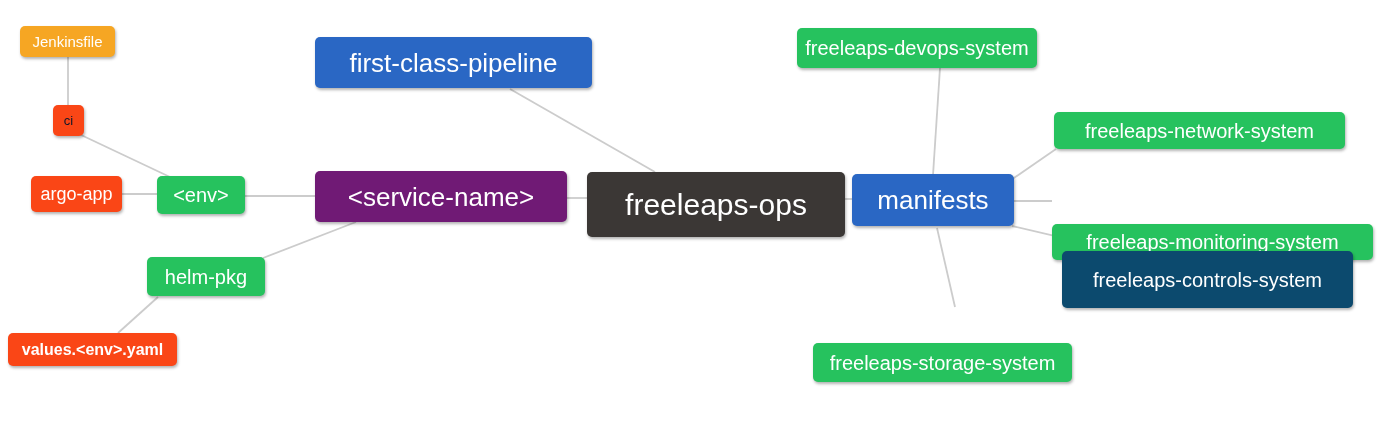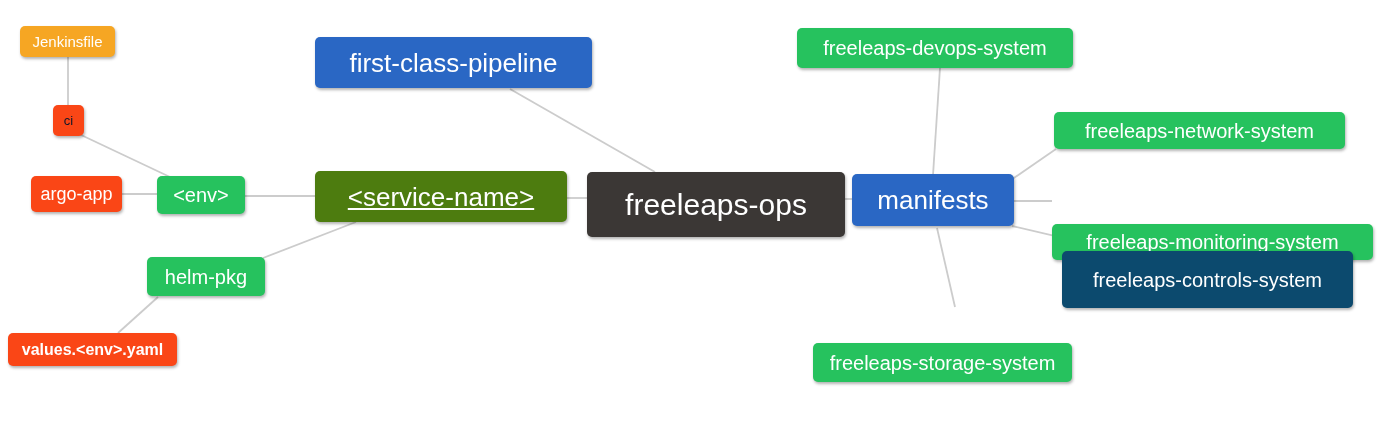--- a/index.html
+++ b/index.html
@@ -62,22 +62,22 @@
       <line x1="937" y1="228" x2="955" y2="307" stroke="#CCCCCC" stroke-width="1.8"></line>
     </svg>
   <div class="node-layer">
       <div class="node" style="left: 20px; top: 26px; width: 95px; height: 31px; background: rgb(246, 166, 35); color: rgb(255, 255, 255); font-size: 15px;">Jenkinsfile</div>
       <div class="node" style="left: 53px; top: 105px; width: 31px; height: 31px; background: rgb(250, 70, 22); color: #0f172a; font-size: 13px;">ci</div>
       <div class="node" style="left: 31px; top: 176px; width: 91px; height: 36px; background: rgb(250, 70, 22); color: rgb(255, 255, 255); font-size: 18px;">argo-app</div>
       <div class="node" style="left: 157px; top: 176px; width: 88px; height: 38px; background: rgb(38, 194, 94); color: rgb(255, 255, 255); font-size: 20px;">&lt;env&gt;</div>
       <div class="node" style="left: 147px; top: 257px; width: 118px; height: 39px; background: rgb(38, 194, 94); color: rgb(255, 255, 255); font-size: 20px;">helm-pkg</div>
       <div class="node" style="left: 8px; top: 333px; width: 169px; height: 33px; background: rgb(250, 70, 22); color: rgb(255, 255, 255); font-size: 16px; font-weight: bold;">values.&lt;env&gt;.yaml</div>
       <div class="node" style="left: 315px; top: 37px; width: 277px; height: 51px; background: rgb(42, 103, 196); color: rgb(255, 255, 255); font-size: 26px;">first-class-pipeline</div>
-      <div class="node" style="left: 315px; top: 171px; width: 252px; height: 51px; background: #4d7c0f; color: rgb(255, 255, 255); font-size: 26px; text-decoration: underline;">&lt;service-name&gt;</div>
+      <div class="node" style="left: 315px; top: 171px; width: 252px; height: 51px; background: #701a75; color: rgb(255, 255, 255); font-size: 26px;">&lt;service-name&gt;</div>
       <div class="node" style="left: 587px; top: 172px; width: 258px; height: 65px; background: rgb(59, 55, 53); color: rgb(255, 255, 255); font-size: 30px;">freeleaps-ops</div>
       <div class="node" style="left: 852px; top: 174px; width: 162px; height: 52px; background: rgb(42, 103, 196); color: rgb(255, 255, 255); font-size: 26px;">manifests</div>
-      <div class="node" style="left: 797px; top: 28px; width: 276px; height: 40px; background: rgb(38, 194, 94); color: rgb(255, 255, 255); font-size: 20px;">freeleaps-devops-system</div>
+      <div class="node" style="left: 797px; top: 28px; width: 240px; height: 40px; background: rgb(38, 194, 94); color: rgb(255, 255, 255); font-size: 20px;">freeleaps-devops-system</div>
       <div class="node" style="left: 1054px; top: 112px; width: 291px; height: 37px; background: rgb(38, 194, 94); color: rgb(255, 255, 255); font-size: 20px;">freeleaps-network-system</div>
       <div class="node" style="left: 1052px; top: 187px; width: 321px; height: 36px; background: rgb(38, 194, 94); color: rgb(255, 255, 255); font-size: 20px; margin-top: 37px;">freeleaps-monitoring-system</div>
       <div class="node" style="left: 1062px; top: 251px; width: 291px; height: 57px; background: #0c4a6e; color: rgb(255, 255, 255); font-size: 20px;">freeleaps-controls-system</div>
       <div class="node" style="left: 813px; top: 307px; width: 259px; height: 39px; background: rgb(38, 194, 94); color: rgb(255, 255, 255); font-size: 20px; margin-top: 36px;">freeleaps-storage-system</div>
     </div>
 </div>
 
 </body></html>

